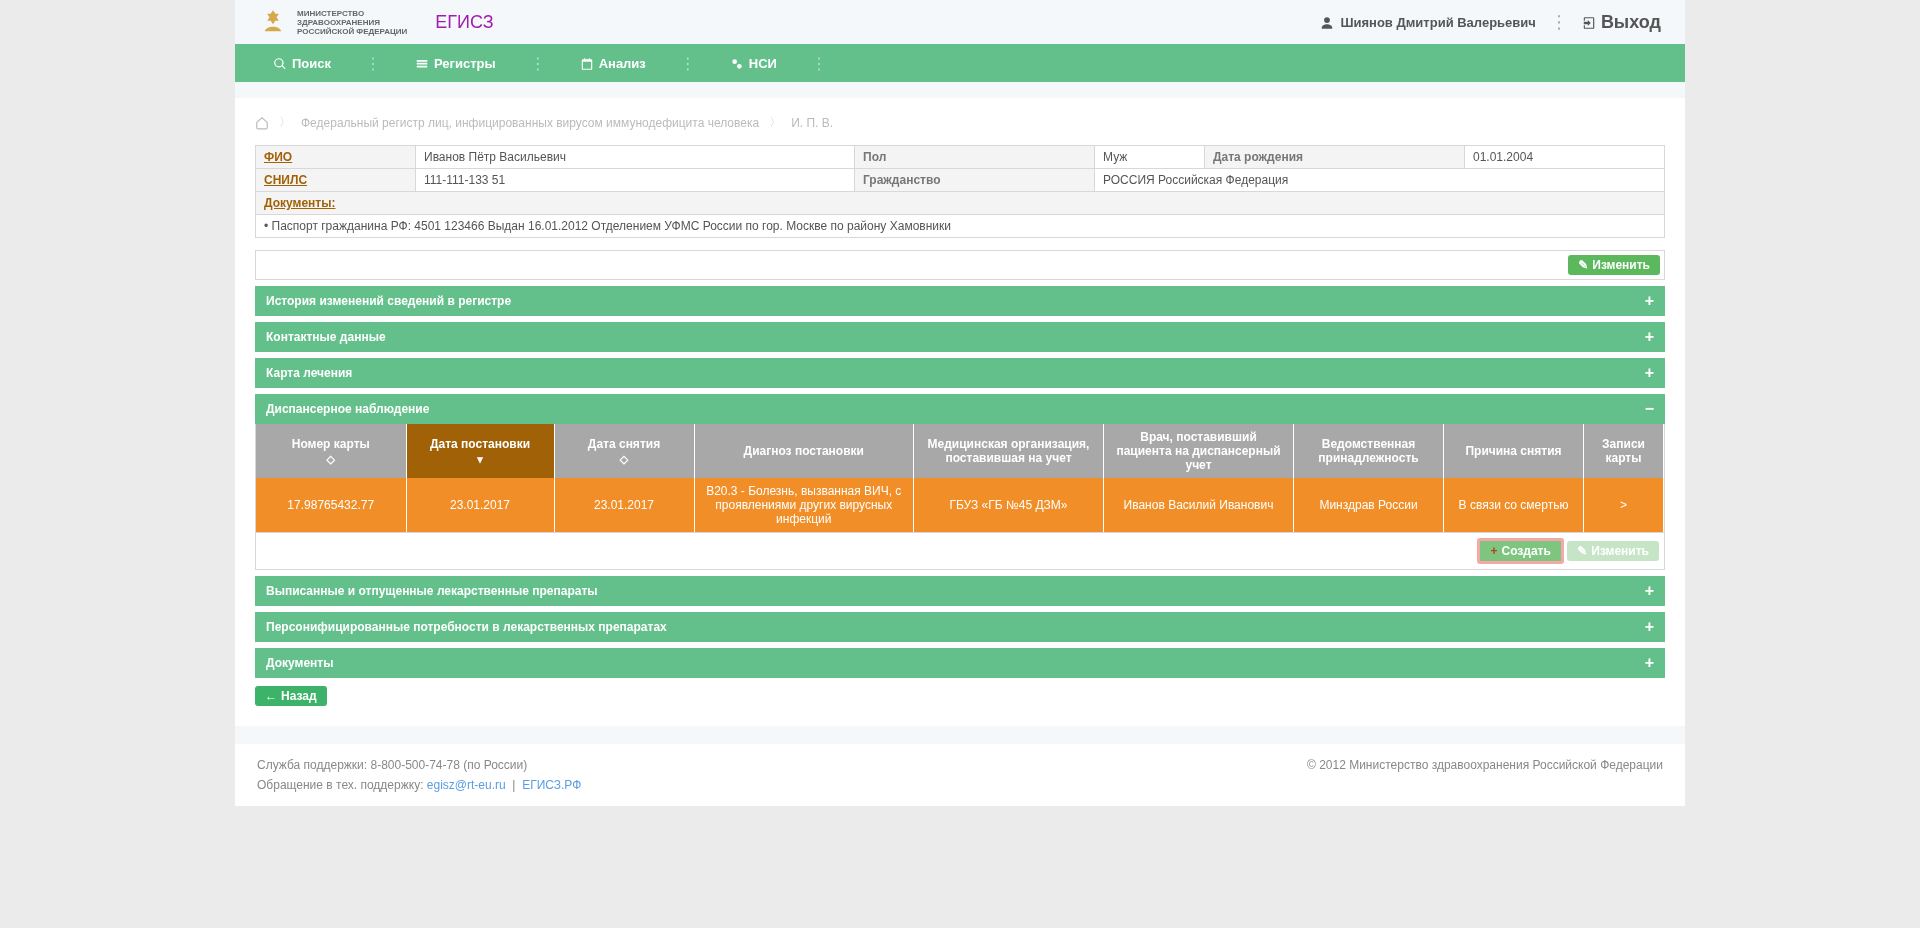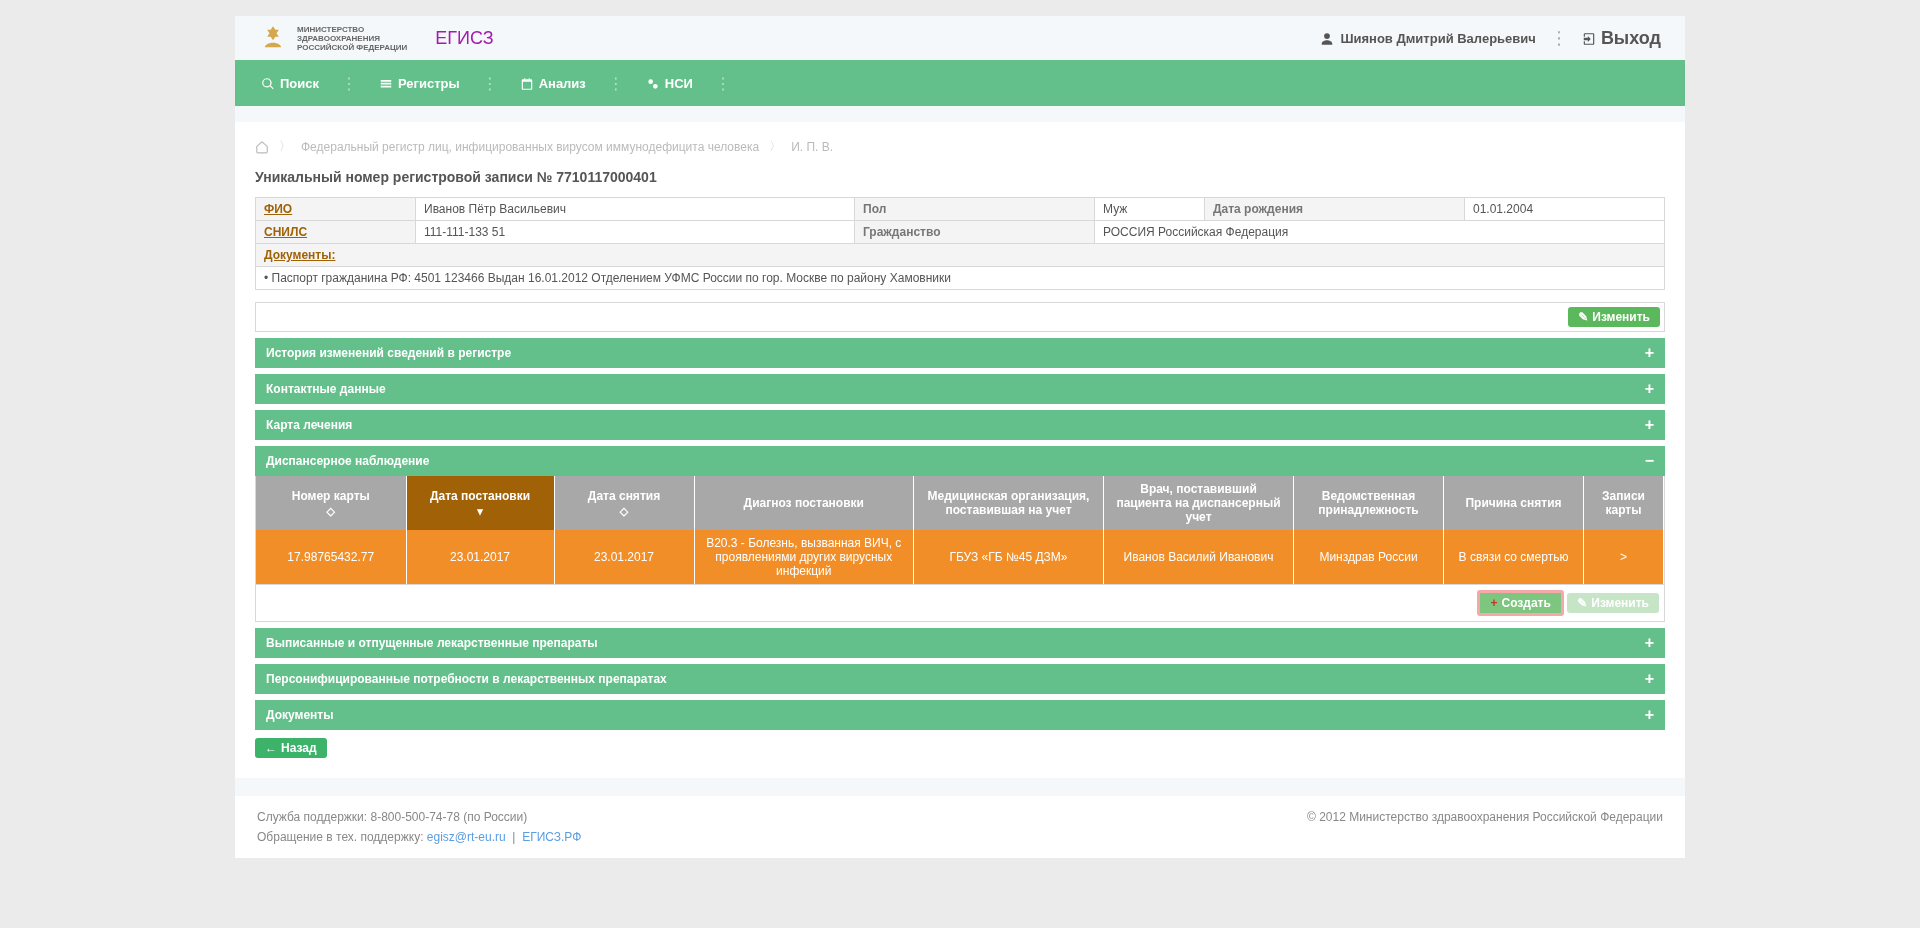--- a/index.html
+++ b/index.html
@@ -4,21 +4,21 @@
 <style>
 * { box-sizing: border-box; margin: 0; padding: 0; }
 body {
   font-family: Arial, Helvetica, sans-serif;
   background: #ebebeb;
   font-size: 12px;
   color: #555;
 }
 .main-wrap {
   background: #f5f8fb;
-  margin: 16px auto;
+  margin: 0 auto;
   max-width: 1450px;
 }
 .header {
   background: #f5f8fb;
   padding: 8px 24px;
   display: flex;
   align-items: center;
 }
 .logo-block { display:flex; align-items:center; gap:10px; }
 .emblem {
@@ -28,23 +28,23 @@
 .egisz { font-size: 18px; color: #a21caf; margin-left: 18px; font-weight: 400; }
 .header-right { margin-left:auto; display:flex; align-items:center; gap:14px; color:#555; }
 .user-block { display:flex; align-items:center; gap:6px; font-weight:bold; font-size:13px; }
 .dots { color:#aaa; font-size:18px; }
 .logout { display:flex; align-items:center; gap:5px; font-weight:bold; font-size:18px; cursor:pointer; }
 
 .nav {
   background: #63c08a;
   color:#fff;
   display:flex; align-items:center;
-  padding: 0 20px;
-  height: 46px;
-  gap: 16px;
+  padding: 0 32px;
+  height: 38px;
+  gap: 28px;
 }
 .nav-item { display:flex; align-items:center; gap:5px; font-size:13px; font-weight:bold; cursor:pointer; padding: 0 6px;}
 .nav-sep { color:rgba(255,255,255,0.5); font-size:16px; }
 
 .content-pane {
   background:#fff;
   margin: 16px 0 0 0;
   padding: 16px 20px 20px 20px;
 }
 .breadcrumbs { display:flex; align-items:center; gap:10px; font-size:12px; color:#aaa; margin-bottom: 14px; }
@@ -176,21 +176,20 @@
     <div class="breadcrumbs">
       <span><svg width="14" height="14" viewBox="0 0 24 24" fill="none" stroke="#bbb" stroke-width="2">
             <path d="M3 11l9-8 9 8v9a2 2 0 01-2 2H5a2 2 0 01-2-2v-9z"></path>
           </svg></span>
       <span class="bc-sep">〉</span>
       <span class="bc-item">Федеральный регистр лиц, инфицированных вирусом иммунодефицита человека</span>
       <span class="bc-sep">〉</span>
       <span class="bc-item">И. П. В.</span>
     </div>
 
-    <div class="page-title">Уникальный номер регистровой записи № 7710117000401</div>
 
     <table class="info-table">
       <tbody>
           <tr>
         <td class="lbl">ФИО</td>
         <td>Иванов Пётр Васильевич</td>
         <td class="lbl2" style="width:240px">Пол</td>
         <td style="width:110px">Муж</td>
         <td class="lbl2" style="width:260px">Дата рождения</td>
         <td style="width:200px">01.01.2004</td>

